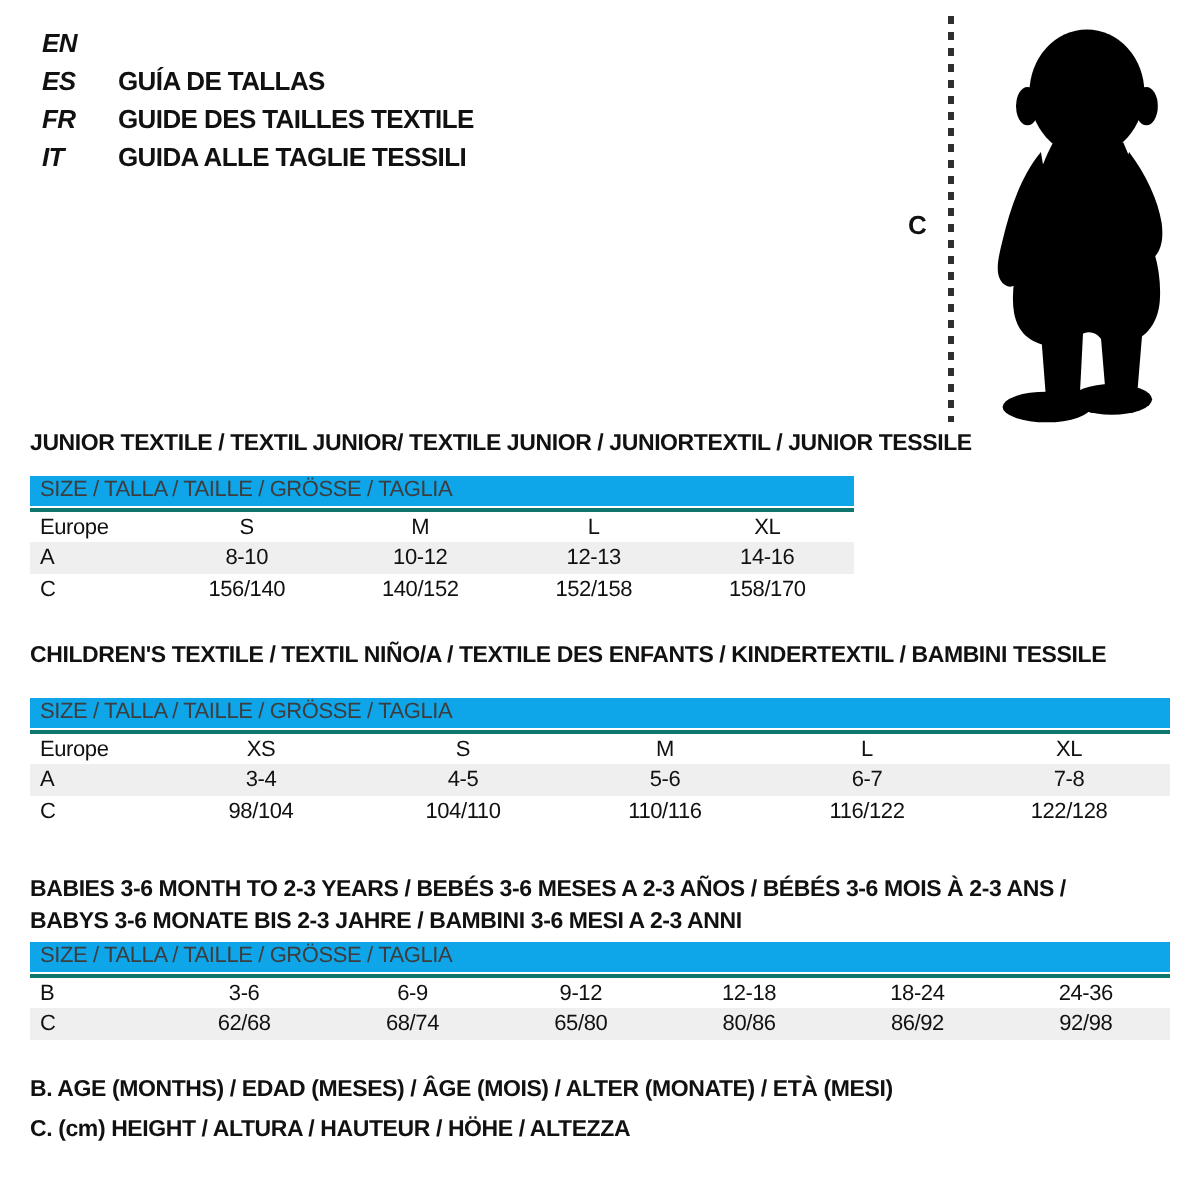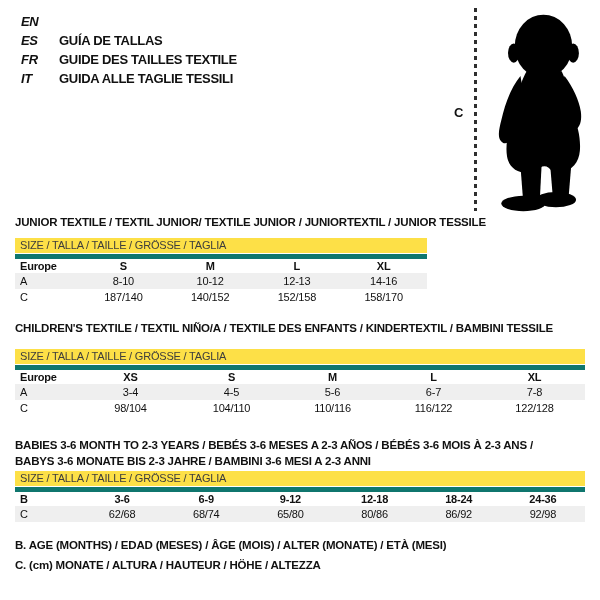--- a/index.html
+++ b/index.html
@@ -34,25 +34,25 @@
   .sec2 { top: 321px; left: 15px; }
   .sec3 { top: 438px; left: 15px; width: 558px; }
 
   
   .size-table { border-collapse: collapse; table-layout: fixed; }
   .t1 { top: 238px; left: 15px; width: 412px; }
   .t2 { top: 349px; left: 15px; width: 570px; }
   .t3 { top: 471px; left: 15px; width: 570px; }
   .bar {
     height: 15px; line-height: 15px; font-size: 11px; color: #3d3d3d;
-    background: #fde047; padding-left: 5px; letter-spacing: -0.2px;
+    background: #0ea5e9; padding-left: 5px; letter-spacing: -0.2px;
     margin-bottom: 1px;
   }
   .size-table { width: 100%; }
-  .size-table tr:first-child td { border-top: 5px solid #0f766e; font-weight: bold; }
+  .size-table tr:first-child td { border-top: 2px solid #0f766e; }
   .size-table td {
     height: 16px; font-size: 11px; letter-spacing: -0.2px;
     text-align: center; vertical-align: middle; white-space: nowrap;
   }
   .size-table td.rowlabel { width: 65px; text-align: left; padding-left: 5px; }
   .size-table tr.shaded td { background: #efefef; }
 
   
   .notes { top: 536px; left: 15px; }
   .note-row { font-size: 11.5px; font-weight: 700; letter-spacing: -0.2px; line-height: 19.5px; }
@@ -112,21 +112,21 @@
     </tr>
     <tr class="shaded">
       <td class="rowlabel">A</td>
       <td>8-10</td>
       <td>10-12</td>
       <td>12-13</td>
       <td>14-16</td>
     </tr>
     <tr>
       <td class="rowlabel">C</td>
-      <td>187/140</td>
+      <td>156/140</td>
       <td>140/152</td>
       <td>152/158</td>
       <td>158/170</td>
     </tr>
   </tbody>
     </table>
 </div>
 
 <div class="abs sec-title sec2">CHILDREN'S TEXTILE / TEXTIL NIÑO/A / TEXTILE DES ENFANTS / KINDERTEXTIL / BAMBINI TESSILE</div>
 <div class="abs t2">
@@ -183,14 +183,14 @@
       <td>80/86</td>
       <td>86/92</td>
       <td>92/98</td>
     </tr>
   </tbody>
     </table>
 </div>
 
 <div class="abs notes">
   <div class="note-row">B. AGE (MONTHS) / EDAD (MESES) / ÂGE (MOIS) / ALTER (MONATE) / ETÀ (MESI)</div>
-  <div class="note-row">C. (cm) MONATE / ALTURA / HAUTEUR / HÖHE / ALTEZZA</div>
+  <div class="note-row">C. (cm) HEIGHT / ALTURA / HAUTEUR / HÖHE / ALTEZZA</div>
 </div>
 
 </body></html>

